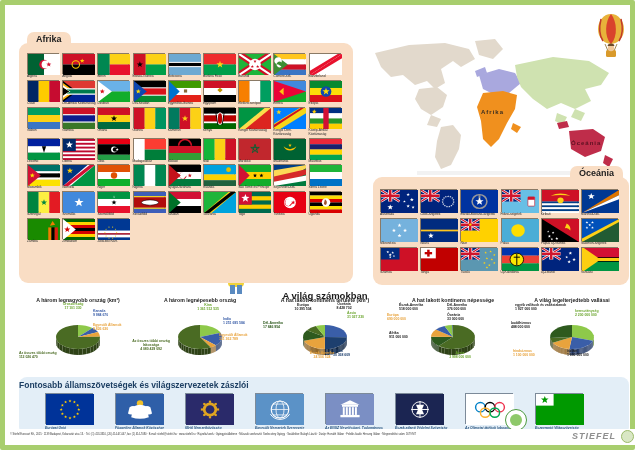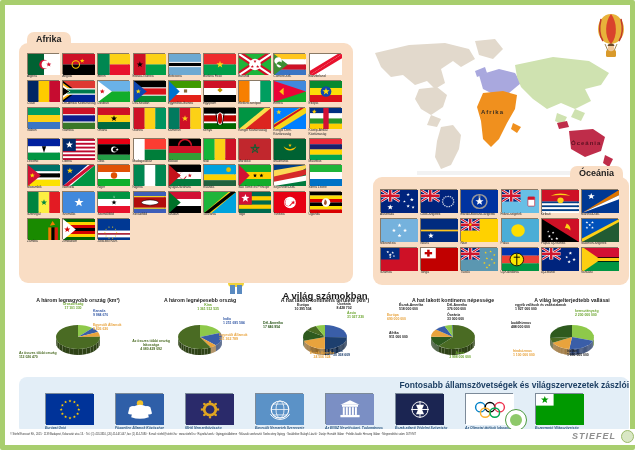--- a/index.html
+++ b/index.html
@@ -89,21 +89,21 @@
     font-weight:bold; letter-spacing:-0.05px;
   }
 
   
   #org-panel {
     position:absolute; left:14px; top:372px; width:610px; height:58px;
     background:#e3eef7; border-radius:8px;
   }
   .org-title {
     position:absolute; left:0; top:3px; width:100%;
-    text-align:right; font-size:8.5px; font-weight:bold; color:#1d3f63;
+    text-align:left; font-size:8.5px; font-weight:bold; color:#1d3f63;
   }
   #org-row {
     position:absolute; left:26px; top:16px; width:560px;
     display:flex; gap:0;
   }
   .org-cell { width:70px; }
   .org-flag { width:48px; height:31px; border:0.6px solid #7c8a99; display:block; }
   .org-label {
     font-size:3.4px; line-height:1.25; color:#26527d; font-style:italic;
     font-weight:bold; margin-top:1.5px; width:62px;

